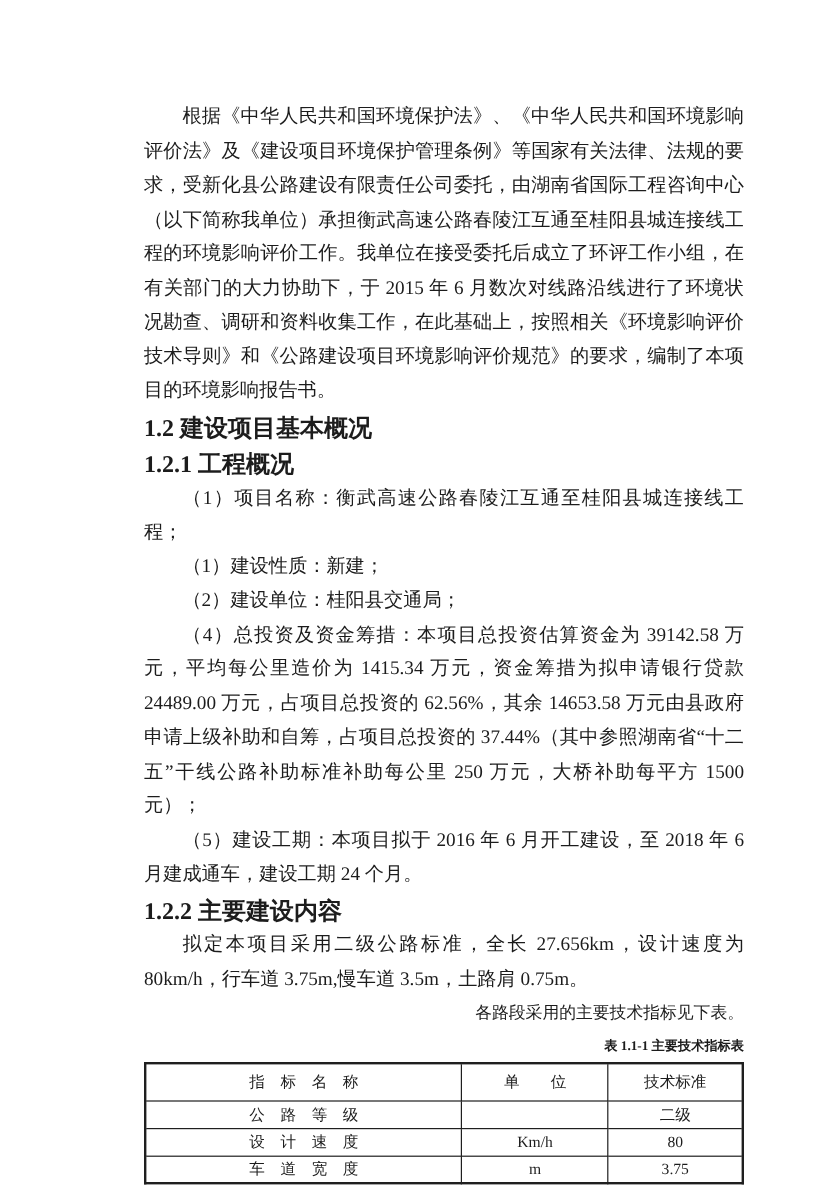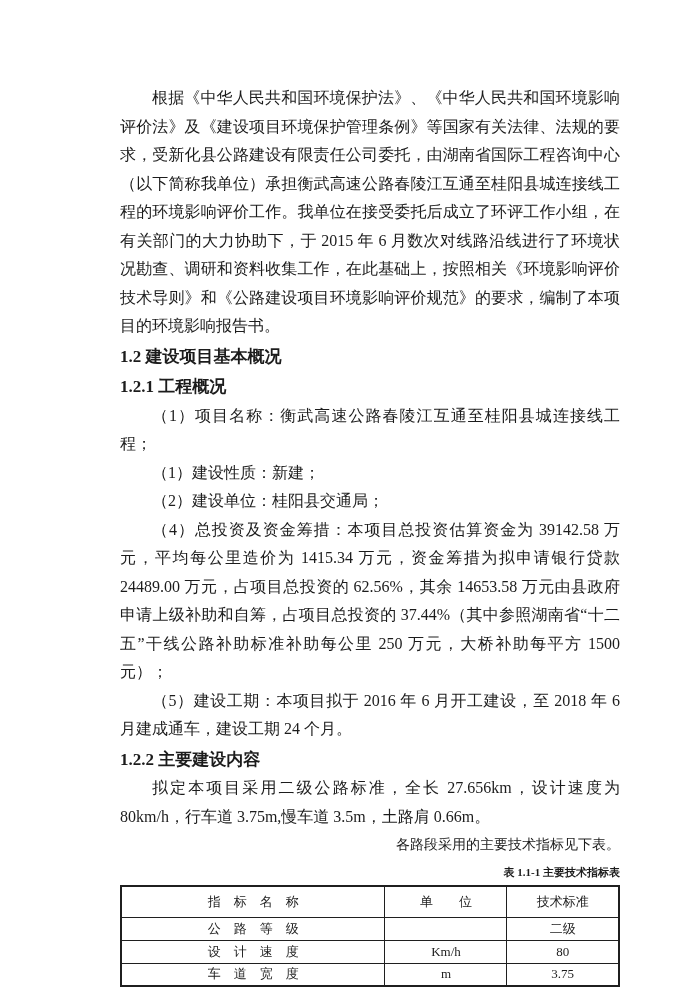--- a/index.html
+++ b/index.html
@@ -22,21 +22,21 @@
   }
   p.body {
     margin: 0;
     font-size: 16px;
     line-height: 28.5px;
     text-align: justify;
     text-indent: 2em;
   }
   h2.sec, h3.subsec {
     margin: 2px 0 0 0;
-    font-size: 17px;
+    font-size: 20px;
     font-weight: bold;
     line-height: 28.5px;
     text-align: left;
   }
   p.note {
     margin: 2px 0 0 0;
     font-size: 14px;
     line-height: 24px;
     text-indent: 2em;
     text-align: right;
@@ -80,21 +80,21 @@
     <h3 class="subsec">1.2.1 工程概况</h3>
 
     <p class="body">（1）项目名称：衡武高速公路春陵江互通至桂阳县城连接线工程；</p>
     <p class="body">（1）建设性质：新建；</p>
     <p class="body">（2）建设单位：桂阳县交通局；</p>
     <p class="body">（4）总投资及资金筹措：本项目总投资估算资金为 39142.58 万元，平均每公里造价为 1415.34 万元，资金筹措为拟申请银行贷款 24489.00 万元，占项目总投资的 62.56%，其余 14653.58 万元由县政府申请上级补助和自筹，占项目总投资的 37.44%（其中参照湖南省“十二五”干线公路补助标准补助每公里 250 万元，大桥补助每平方 1500 元）；</p>
     <p class="body">（5）建设工期：本项目拟于 2016 年 6 月开工建设，至 2018 年 6 月建成通车，建设工期 24 个月。</p>
 
     <h3 class="subsec">1.2.2 主要建设内容</h3>
 
-    <p class="body">拟定本项目采用二级公路标准，全长 27.656km，设计速度为 80km/h，行车道 3.75m,慢车道 3.5m，土路肩 0.66m。</p>
+    <p class="body">拟定本项目采用二级公路标准，全长 27.656km，设计速度为 80km/h，行车道 3.75m,慢车道 3.5m，土路肩 0.75m。</p>
     <p class="note">各路段采用的主要技术指标见下表。</p>
 
     <div class="table-caption">表 1.1-1 主要技术指标表</div>
 
     <table class="spec">
       <colgroup>
           <col class="c1">
           <col class="c2">
           <col class="c3">
         </colgroup>

